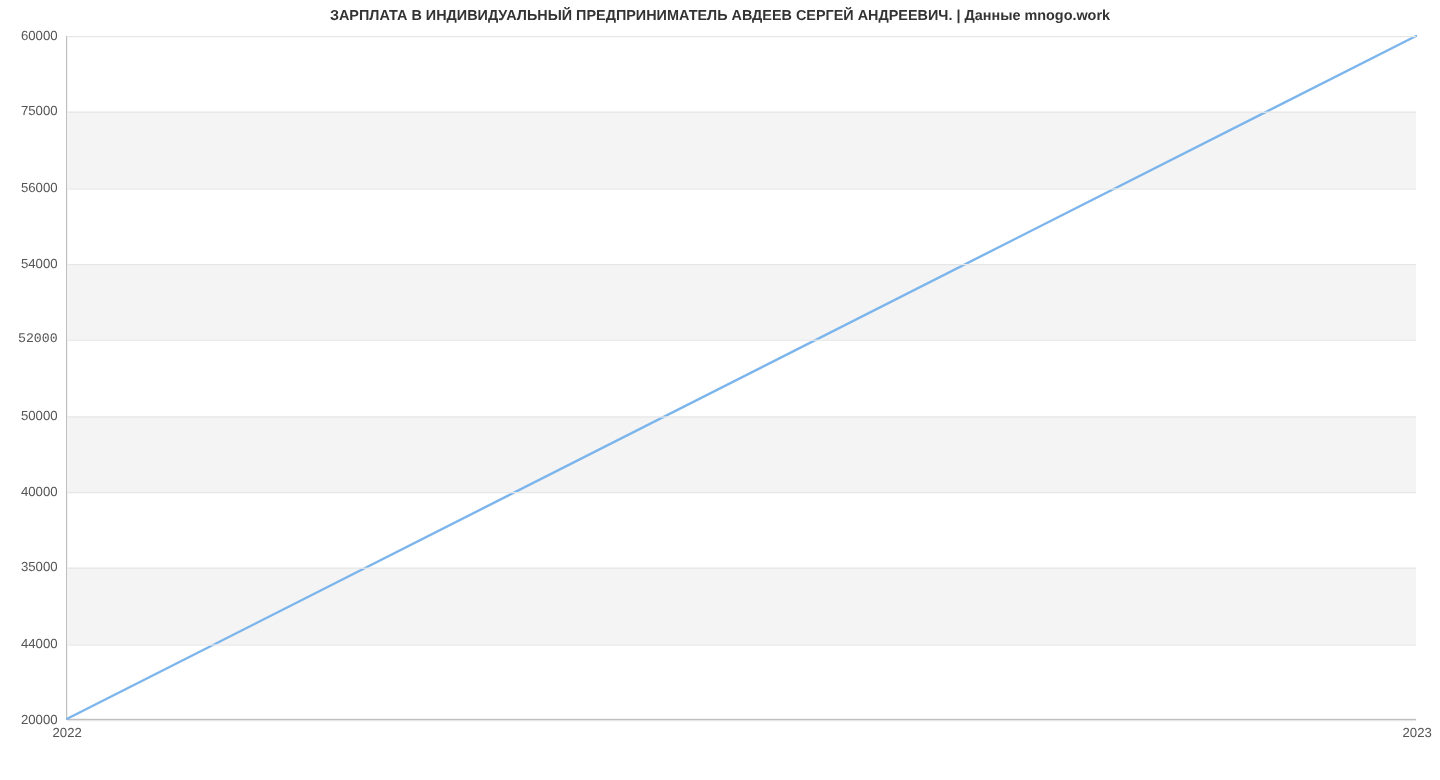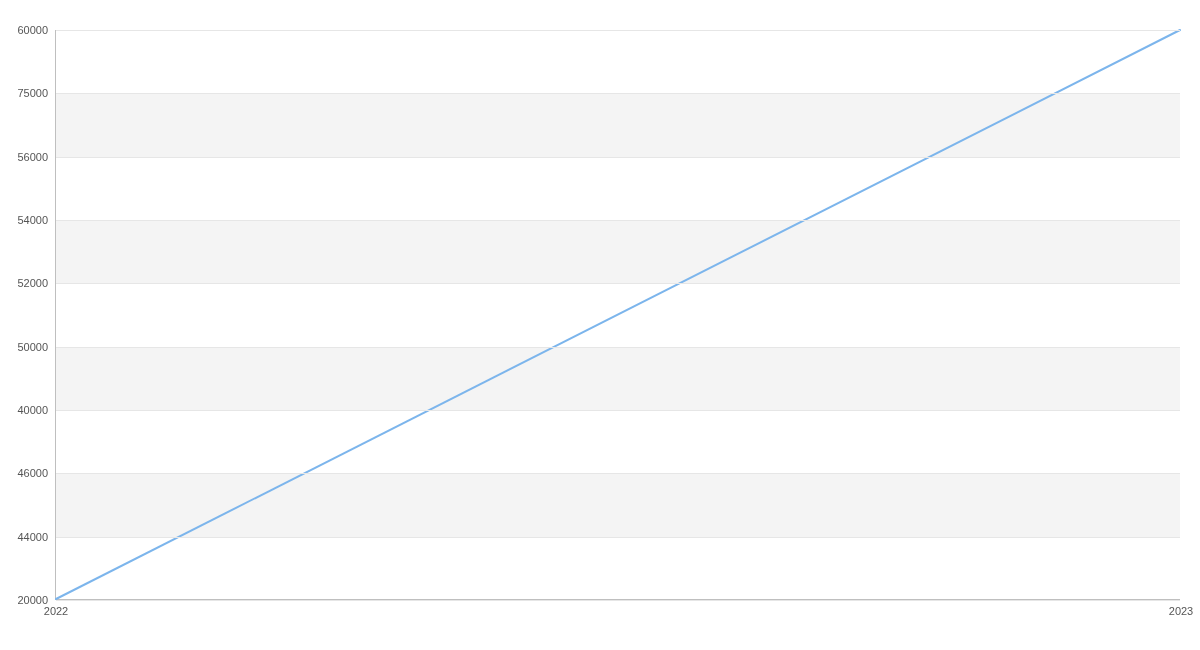--- a/index.html
+++ b/index.html
@@ -79,40 +79,41 @@
     stroke: #7cb5ec;
     stroke-width: 2;
     stroke-linejoin: round;
     stroke-linecap: round;
   }
 </style>
 </head>
 <body>
 
 <div class="chart-wrap">
+  <div class="title">ЗАРПЛАТА В ИНДИВИДУАЛЬНЫЙ ПРЕДПРИНИМАТЕЛЬ АВДЕЕВ СЕРГЕЙ АНДРЕЕВИЧ. | Данные mnogo.work</div>
   <div class="plot" id="plot">
       <div class="band" style="top: 63.3333px; height: 63.3333px;"></div>
       <div class="band" style="top: 190px; height: 63.3333px;"></div>
       <div class="band" style="top: 316.667px; height: 63.3333px;"></div>
       <div class="band" style="top: 443.333px; height: 63.3333px;"></div>
     <svg class="line-layer" id="line-layer" preserveAspectRatio="none" viewBox="0 0 1125 570">
         <path d="M0 570 L1125 0" class="series-line" style="stroke: rgb(124, 181, 236);"></path>
       </svg>
   <div class="gridline" style="top: 570px;"></div>
       <div class="ytick" style="top: 570px;">20000</div>
       <div class="gridline" style="top: 506.667px;"></div>
       <div class="ytick" style="top: 506.667px;">44000</div>
       <div class="gridline" style="top: 443.333px;"></div>
-      <div class="ytick" style="top: 443.333px;">46000</div>
+      <div class="ytick" style="top: 443.333px;">35000</div>
       <div class="gridline" style="top: 380px;"></div>
       <div class="ytick" style="top: 380px;">40000</div>
       <div class="gridline" style="top: 316.667px;"></div>
       <div class="ytick" style="top: 316.667px;">50000</div>
       <div class="gridline" style="top: 253.333px;"></div>
-      <div class="ytick" style="top: 253.333px;">52000</div>
+      <div class="ytick" style="top: 253.333px; font-family: Liberation Mono, monospace;">52000</div>
       <div class="gridline" style="top: 190px;"></div>
       <div class="ytick" style="top: 190px;">54000</div>
       <div class="gridline" style="top: 126.667px;"></div>
       <div class="ytick" style="top: 126.667px;">56000</div>
       <div class="gridline" style="top: 63.3333px;"></div>
       <div class="ytick" style="top: 63.3333px;">75000</div>
       <div class="gridline" style="top: 0px;"></div>
       <div class="ytick" style="top: 0px; text-align: center;">60000</div>
       <div class="xtick" style="left: 0px;">2022</div>
       <div class="xtick" style="left: 1125px;">2023</div>

